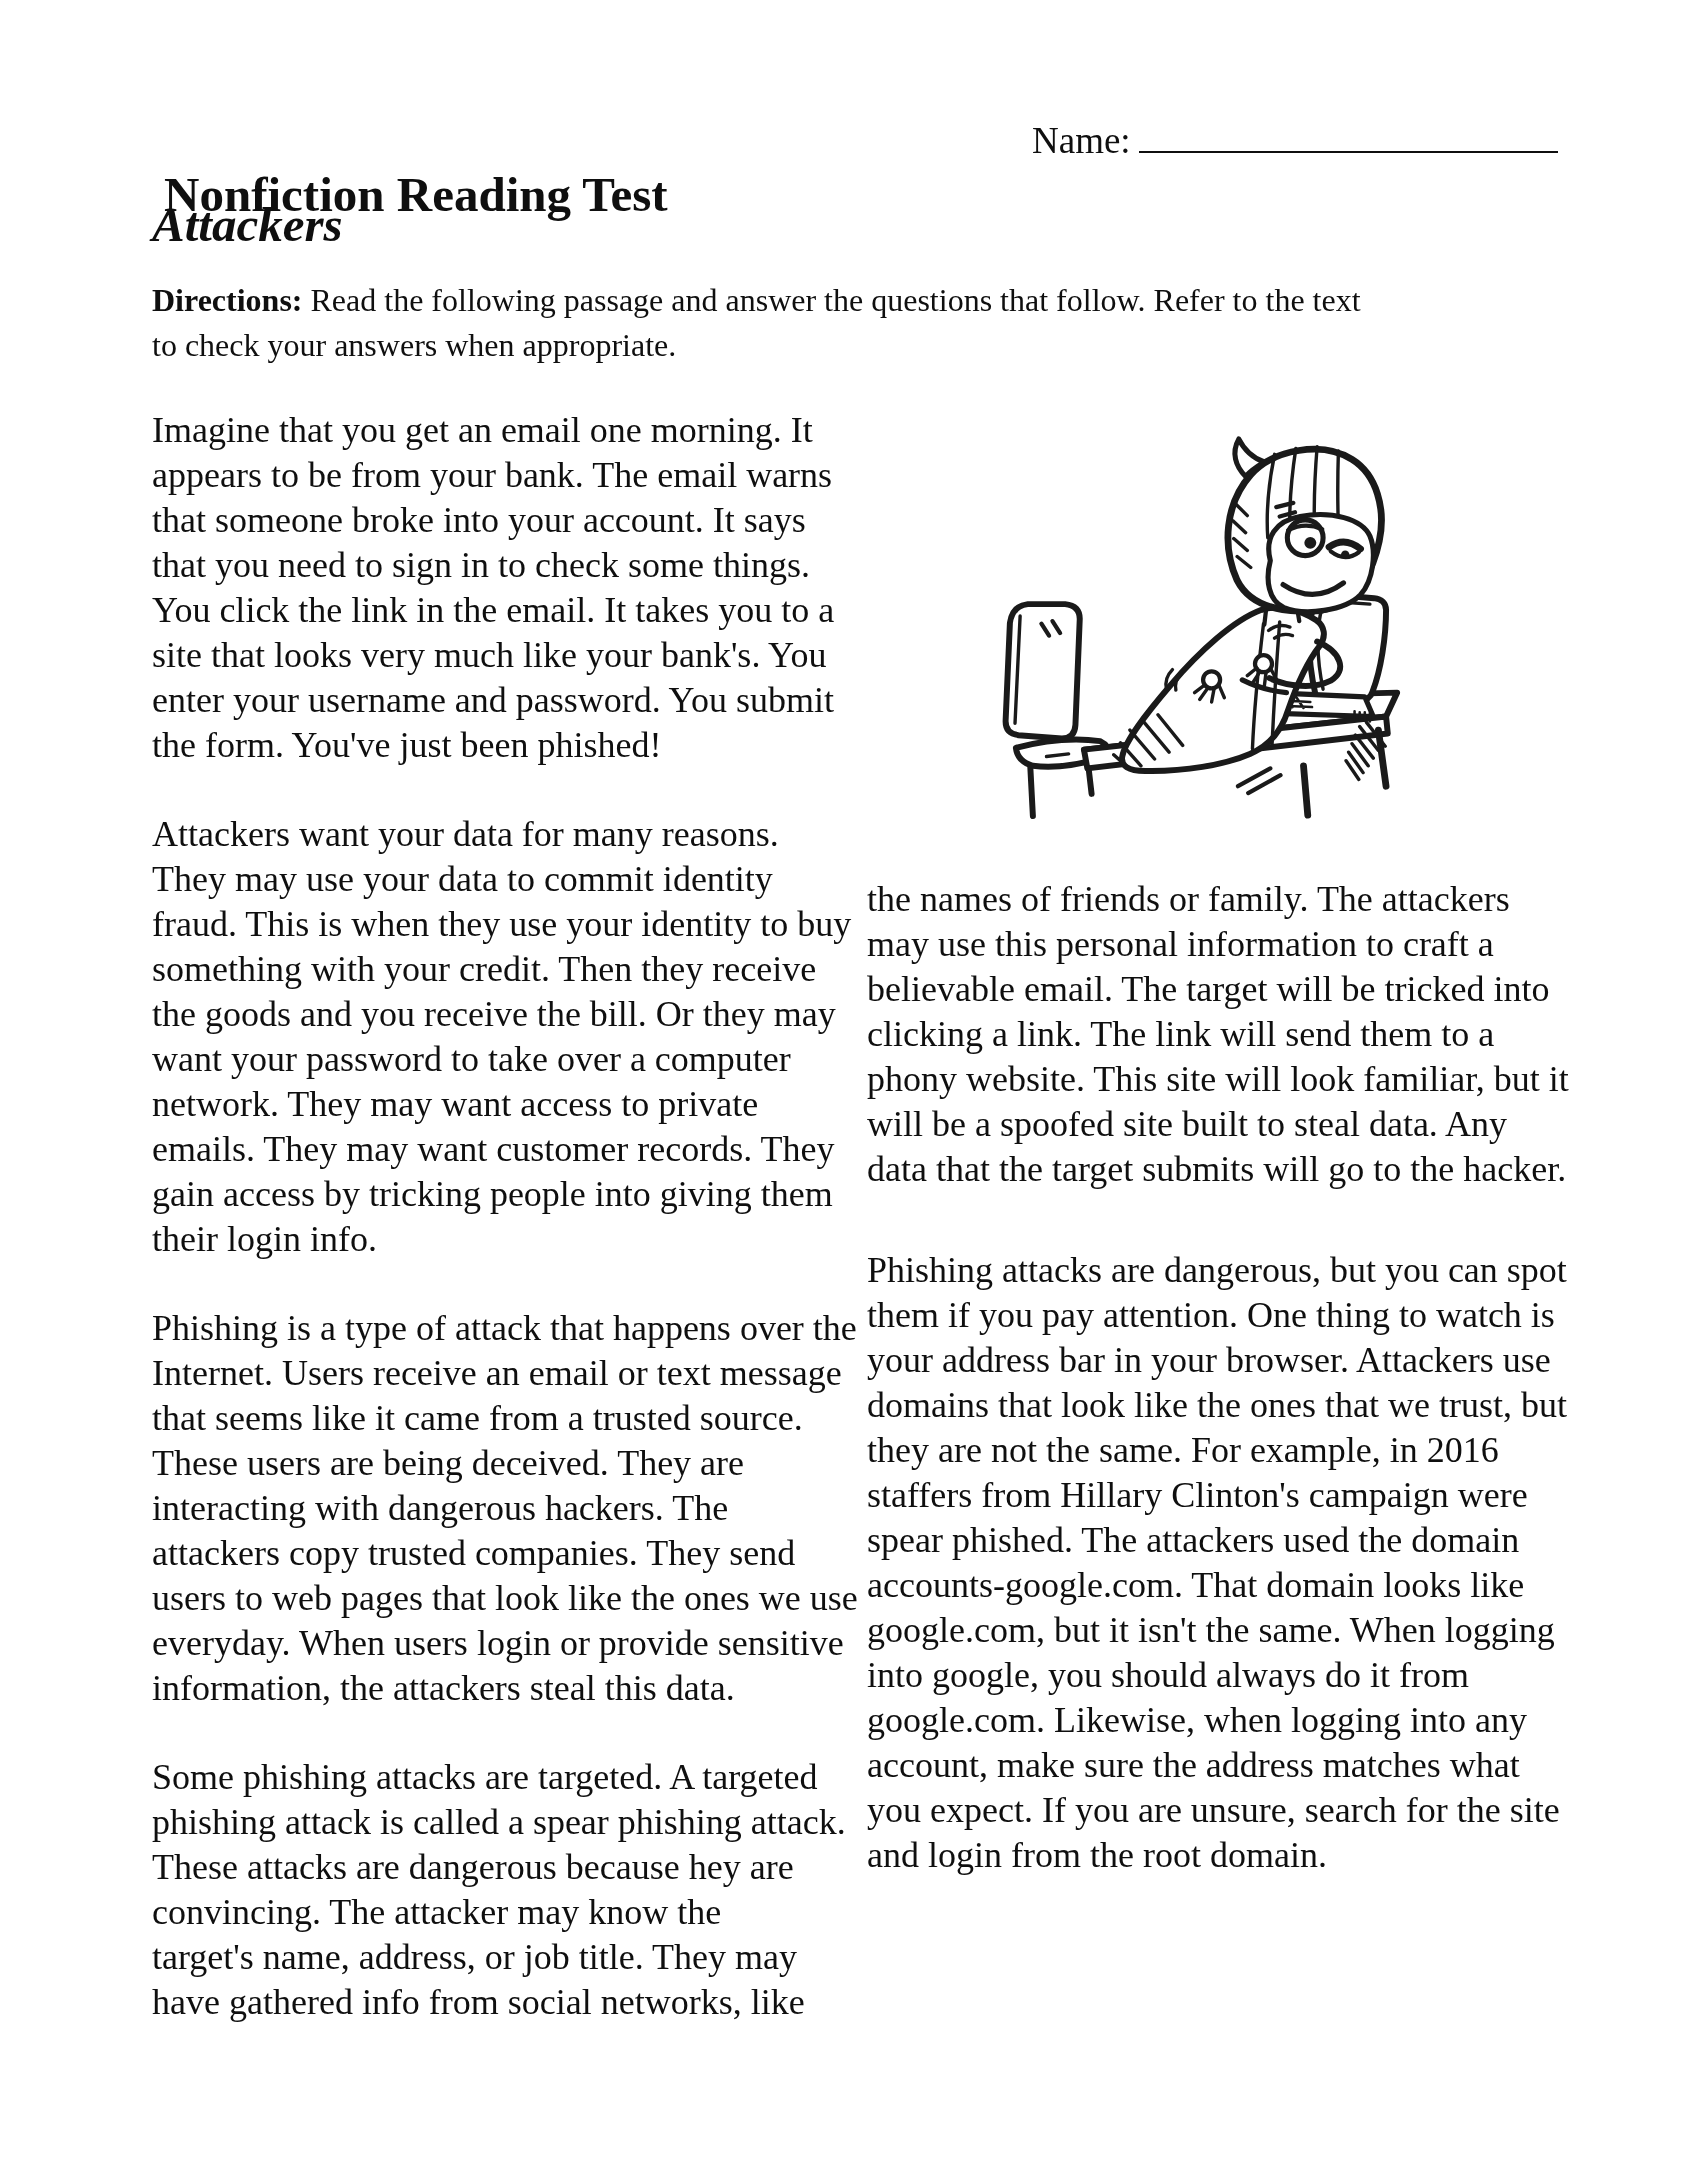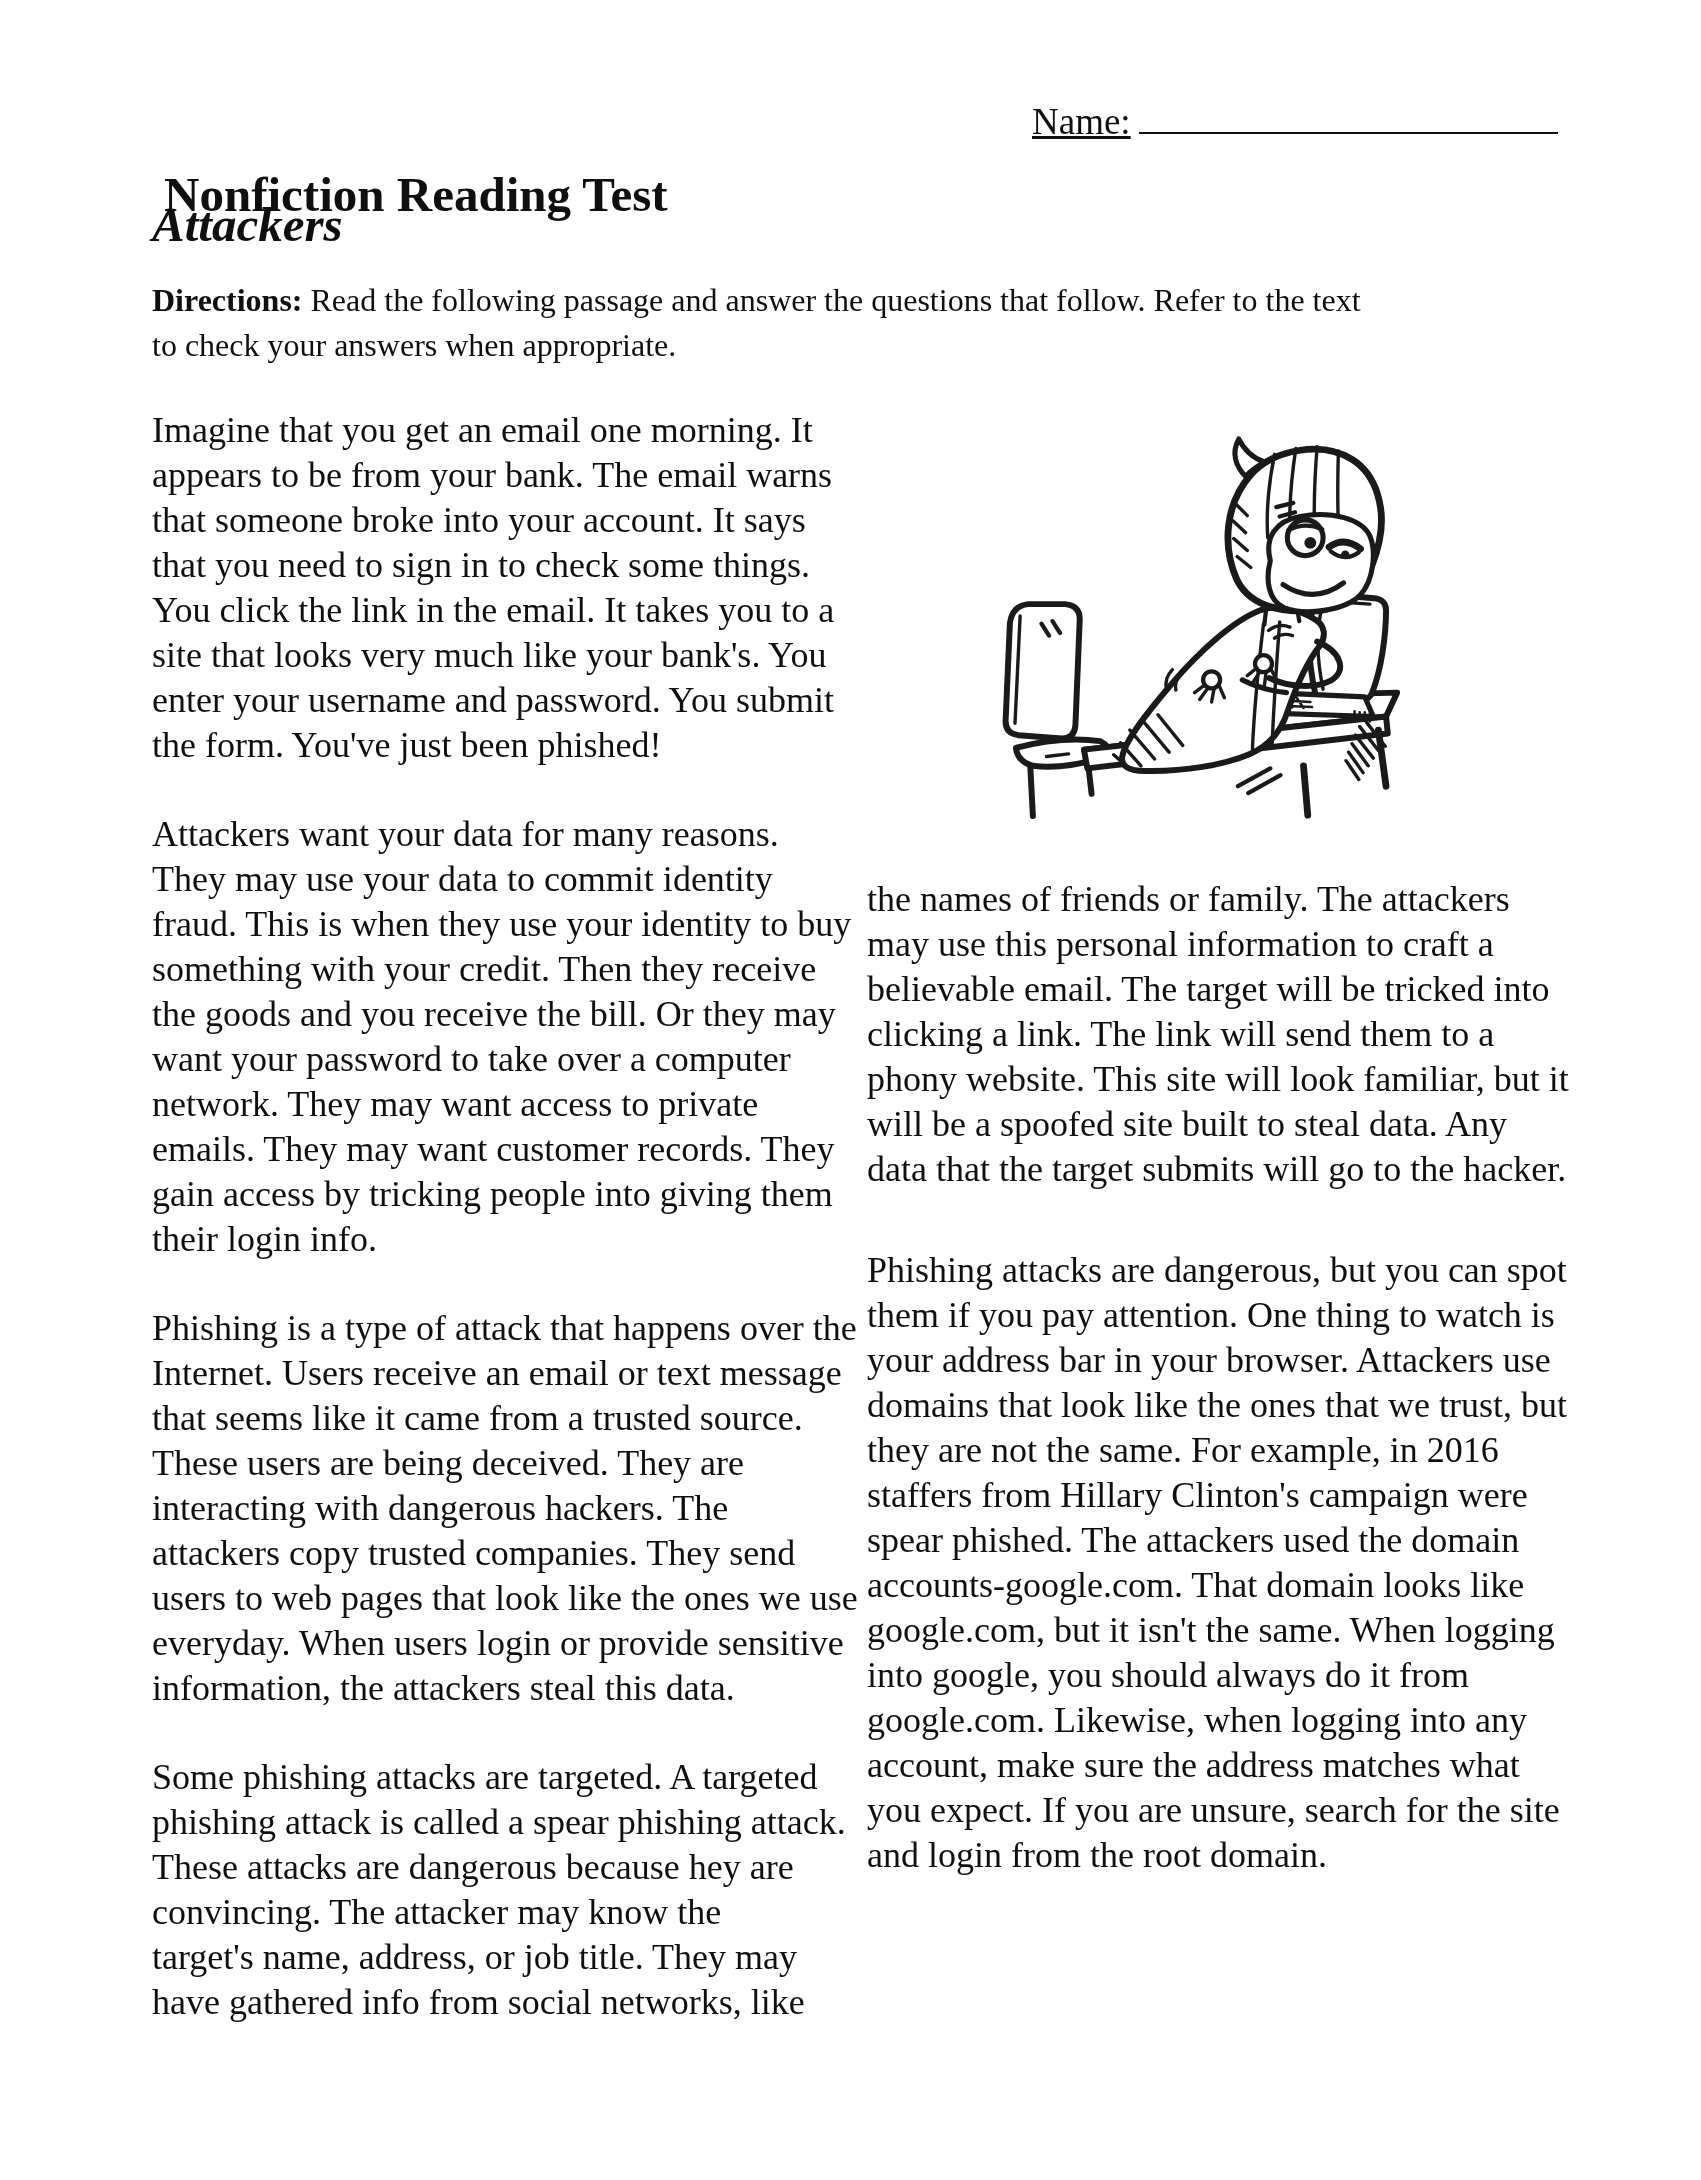--- a/index.html
+++ b/index.html
@@ -6,21 +6,21 @@
   body {
     width:1701px; height:2181px;
     background:#ffffff;
     position:relative;
     font-family:"Liberation Serif","DejaVu Serif",serif;
     color:#0f0f0f;
     overflow:hidden;
   }
   .abs { position:absolute; }
 
-  .name-block { left:1032px; top:100px; font-size:37px; line-height:43px; white-space:nowrap;text-decoration:underline; }
+  .name-block { left:1032px; top:119px; font-size:37px; line-height:43px; white-space:nowrap; }
   .name-line {
     display:inline-block; width:419px; height:29px;
     border-bottom:2.6px solid #0f0f0f; margin-left:8.5px;
   }
 
   .page-title    { left:152px; top:168px; font-size:49px; line-height:53px; font-weight:bold;margin-left:12px; }
   .page-subtitle { left:152px; top:198px; font-size:49px; line-height:53px; font-weight:bold; font-style:italic; }
 
   .directions { left:152px; top:278px; width:1533px; font-size:32px; line-height:45px; }
   .directions .dir-label { font-weight:bold; }

